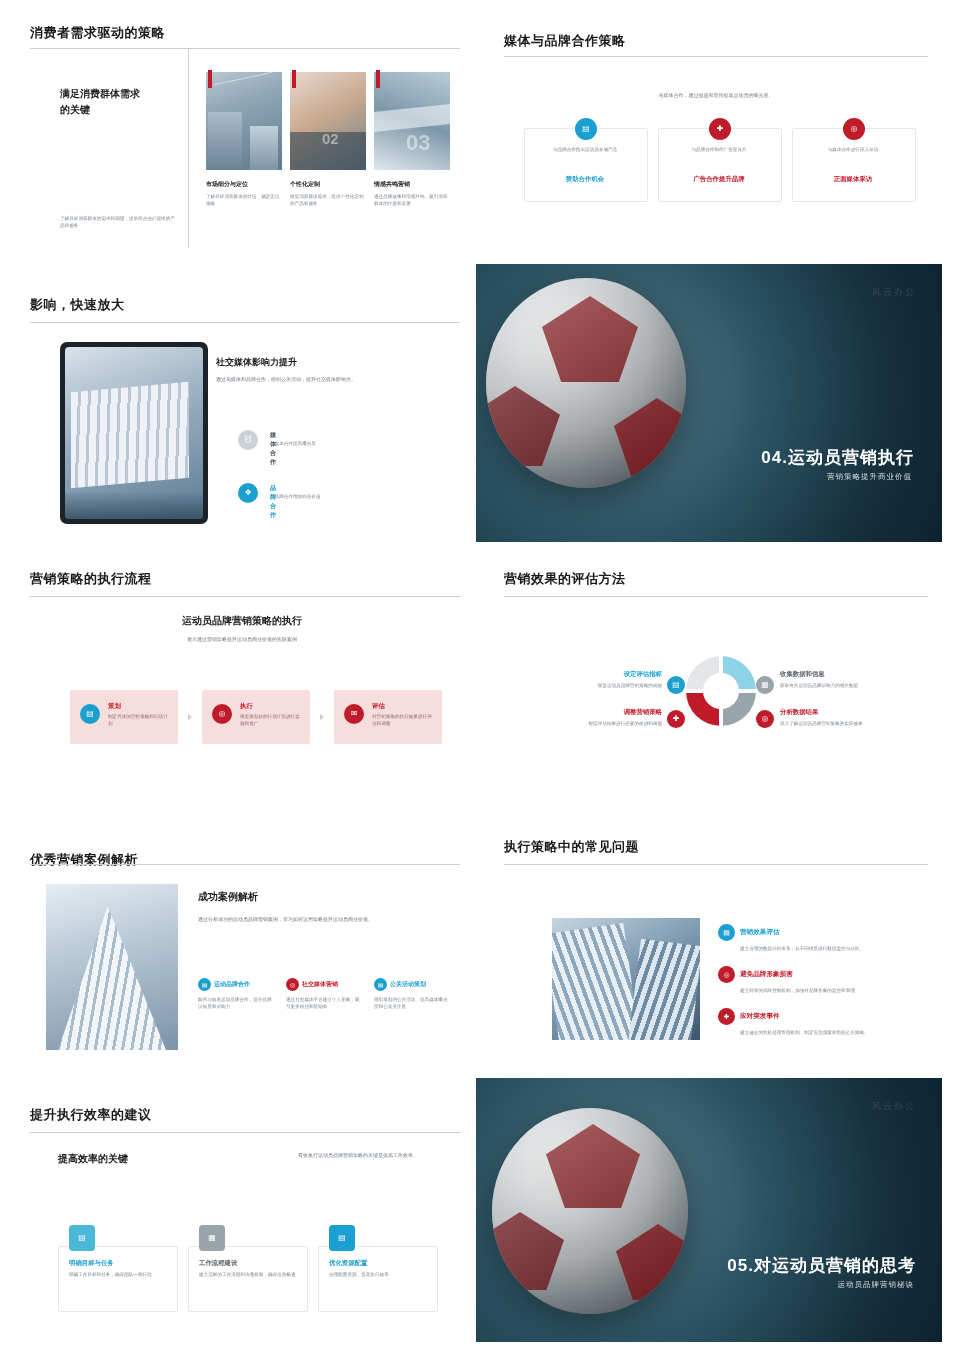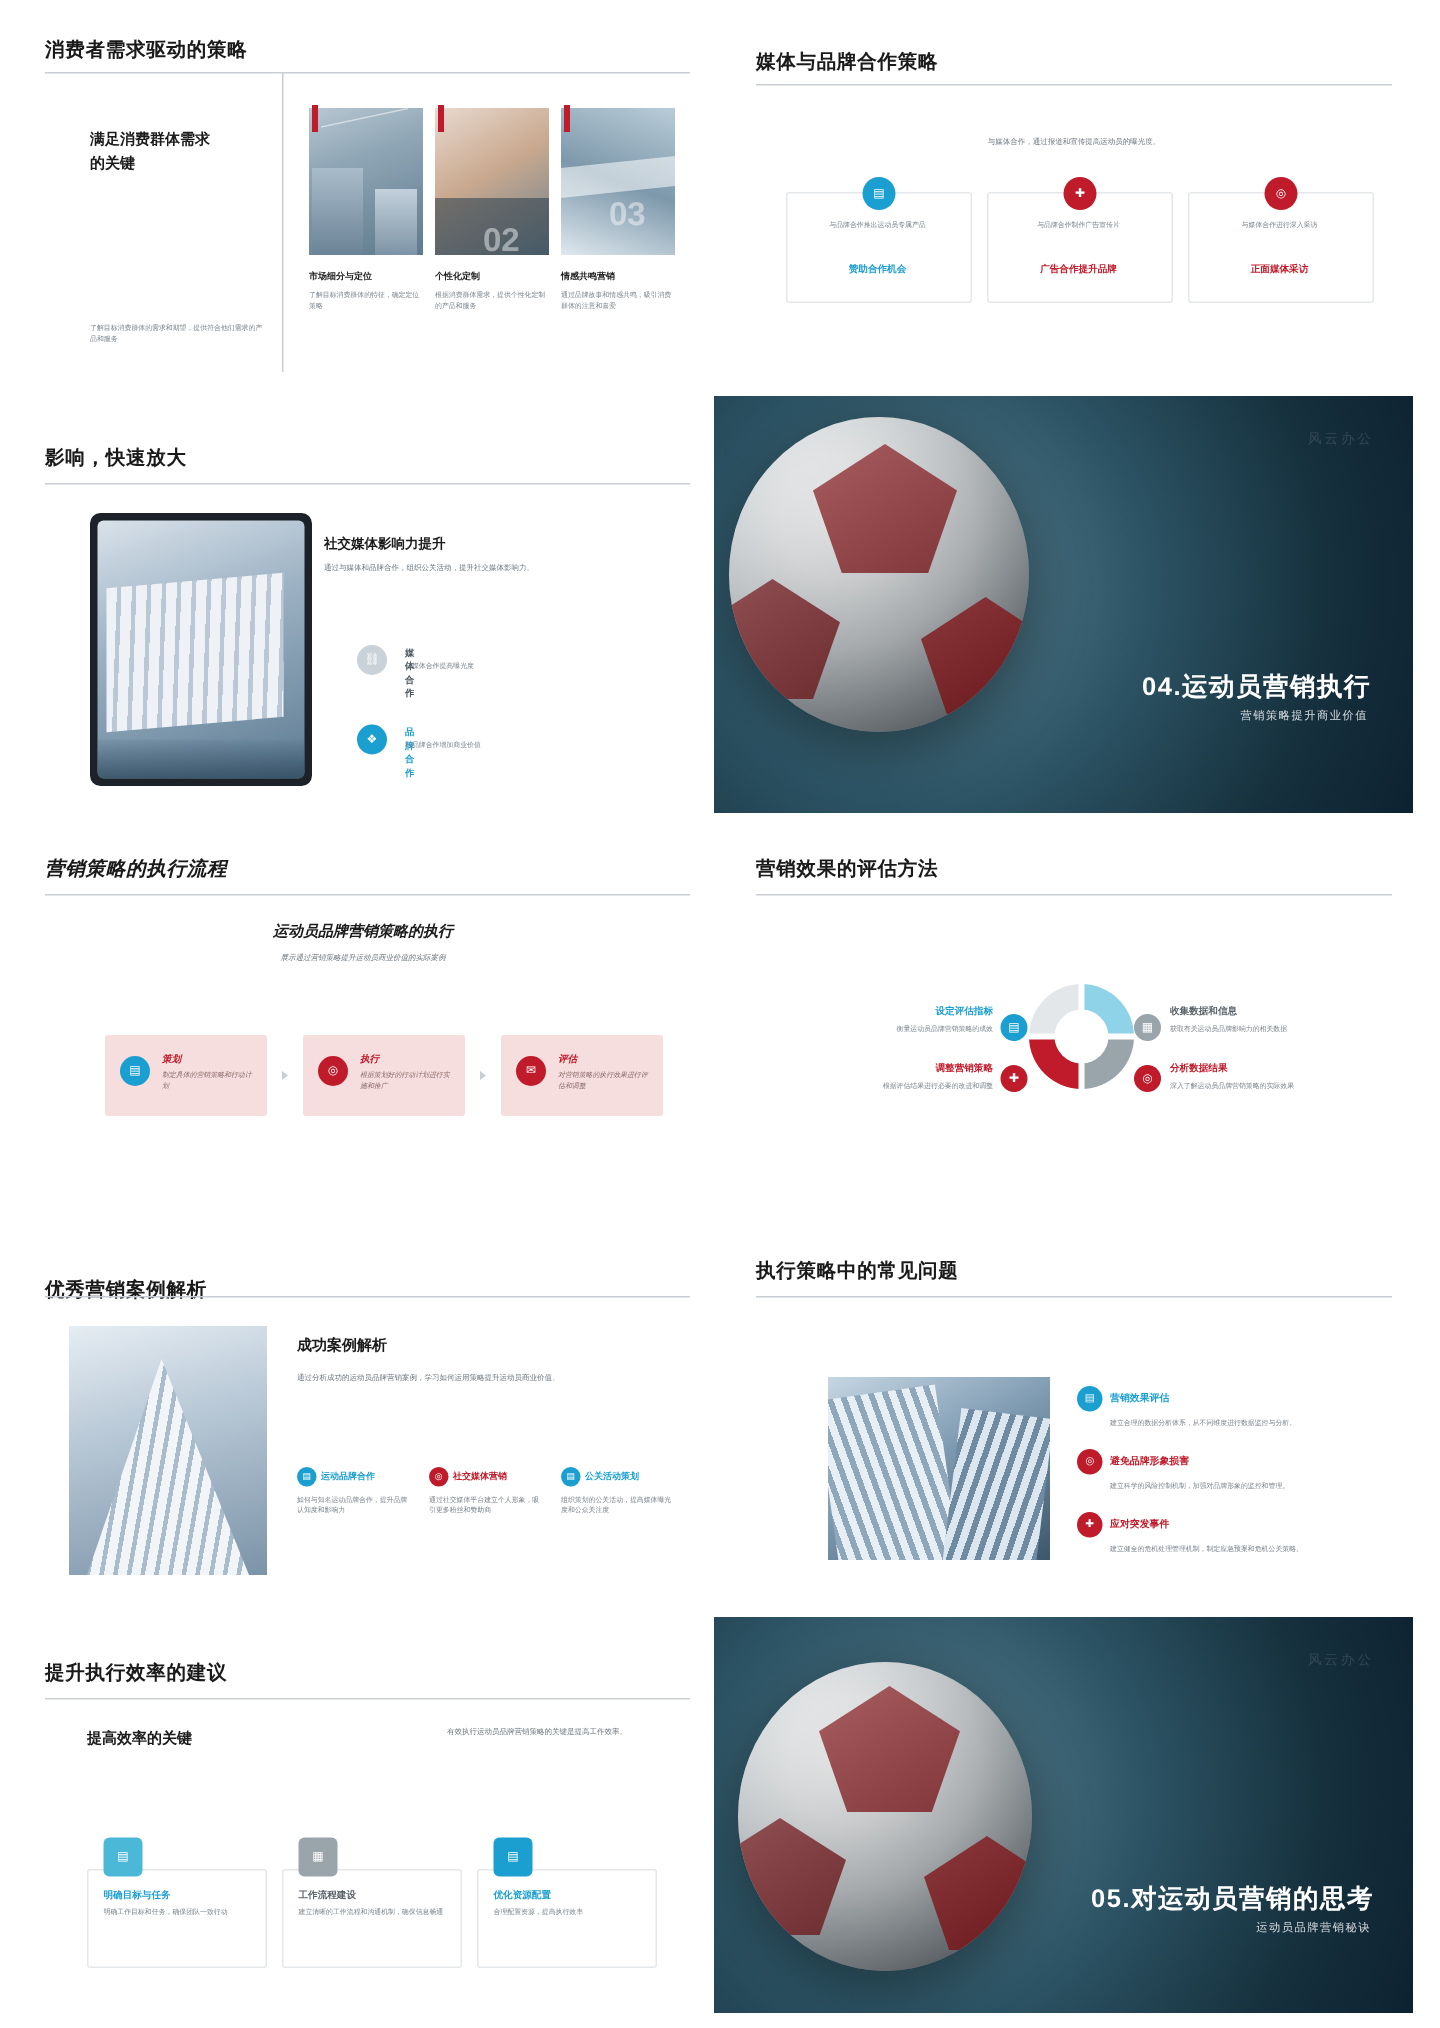--- a/index.html
+++ b/index.html
@@ -45,21 +45,21 @@
       <div style="position:absolute;left:0;bottom:0;width:76px;height:38px;background:rgba(40,60,75,.55);"></div>
     </div>
     <div class="photo" style="position:absolute;left:352px;top:62px;width:76px;height:98px;background:linear-gradient(200deg,#b9ccd8 0%,#7d98ab 50%,#dfe8ee 100%);">
       <div style="position:absolute;left:0;top:36px;width:76px;height:20px;background:rgba(255,255,255,.55);transform:skewY(-6deg);"></div>
     </div>
 
     <div style="position:absolute;left:186px;top:60px;width:4px;height:18px;background:#c01b2a;"></div>
     <div style="position:absolute;left:270px;top:60px;width:4px;height:18px;background:#c01b2a;"></div>
     <div style="position:absolute;left:354px;top:60px;width:4px;height:18px;background:#c01b2a;"></div>
 
-    <div style="position:absolute;left:300px;top:120px;font-size:22px;font-weight:bold;color:rgba(255,255,255,.45);margin-top:17px;">02</div>
+    <div style="position:absolute;left:300px;top:120px;font-size:15px;font-weight:bold;color:rgba(255,255,255,.45);">02</div>
     <div style="position:absolute;left:384px;top:120px;font-size:22px;font-weight:bold;color:rgba(255,255,255,.45);">03</div>
 
     <div style="position:absolute;left:184px;top:170px;width:76px;">
       <div style="font-size:6px;font-weight:bold;color:#1c1c1c;">市场细分与定位</div>
       <div class="tiny" style="margin-top:5px;">了解目标消费群体的特征，确定定位策略</div>
     </div>
     <div style="position:absolute;left:268px;top:170px;width:76px;">
       <div style="font-size:6px;font-weight:bold;color:#1c1c1c;">个性化定制</div>
       <div class="tiny" style="margin-top:5px;">根据消费群体需求，提供个性化定制的产品和服务</div>
     </div>
@@ -135,21 +135,21 @@
       <div style="position:absolute;left:56px;top:18px;width:96px;height:86px;background:#8f1c21;clip-path:polygon(50% 0,100% 36%,80% 100%,20% 100%,0 36%);"></div>
       <div style="position:absolute;left:-16px;top:108px;width:90px;height:80px;background:#7d1a1f;clip-path:polygon(50% 0,100% 36%,80% 100%,20% 100%,0 36%);"></div>
       <div style="position:absolute;left:128px;top:120px;width:86px;height:78px;background:#9e2026;clip-path:polygon(50% 0,100% 36%,80% 100%,20% 100%,0 36%);"></div>
       <div style="position:absolute;left:0;top:0;width:100%;height:100%;background:linear-gradient(145deg,rgba(255,255,255,.35),rgba(0,0,0,.35));"></div>
     </div>
     <div class="wm" style="right:26px;top:22px;">风云办公</div>
     <div style="position:absolute;right:28px;top:182px;color:#fff;font-size:17px;font-weight:bold;letter-spacing:1px;">04.运动员营销执行</div>
     <div style="position:absolute;right:30px;top:208px;color:rgba(255,255,255,.82);font-size:7.5px;letter-spacing:1px;">营销策略提升商业价值</div>
   </div>
 
-  <div class="slide" style="left:22px;top:558px;width:440px;height:250px;font-style:italic;">
+  <div class="slide" style="left:22px;top:558px;width:440px;height:250px;">
     <div class="stitle" style="position:absolute;left:8px;top:12px;">营销策略的执行流程</div>
     <div class="rule" style="left:8px;top:38px;width:430px;height:1px;"></div>
 
     <div class="htitle" style="position:absolute;left:0;top:56px;width:440px;text-align:center;font-size:10px;">运动员品牌营销策略的执行</div>
     <div class="tiny2" style="position:absolute;left:0;top:78px;width:440px;text-align:center;">展示通过营销策略提升运动员商业价值的实际案例</div>
 
     <div style="position:absolute;left:48px;top:132px;width:108px;height:54px;background:#f7dede;border-radius:2px;">
       <div class="circ" style="position:absolute;left:10px;top:14px;width:20px;height:20px;background:#1b9fd0;">
           <span class="g">▤</span>
         </div>

